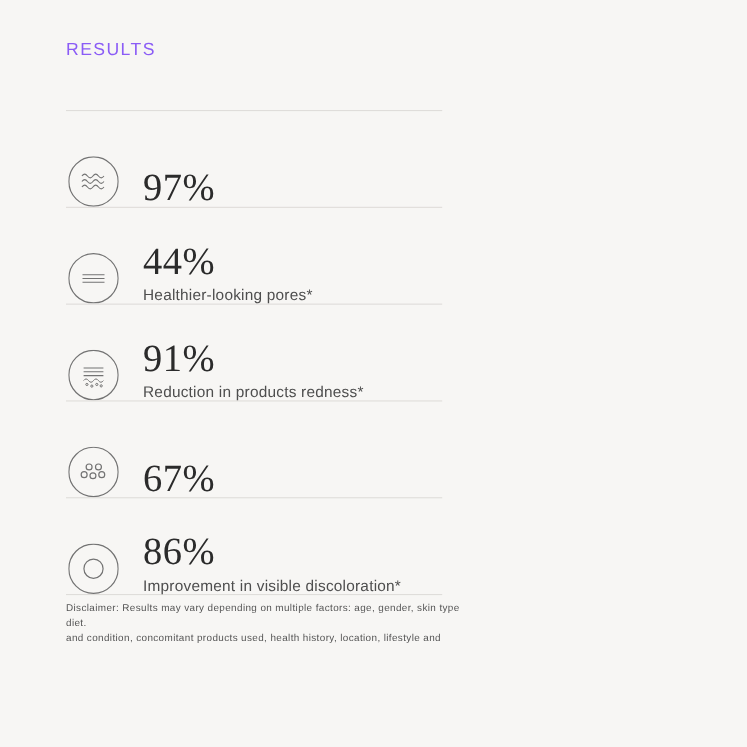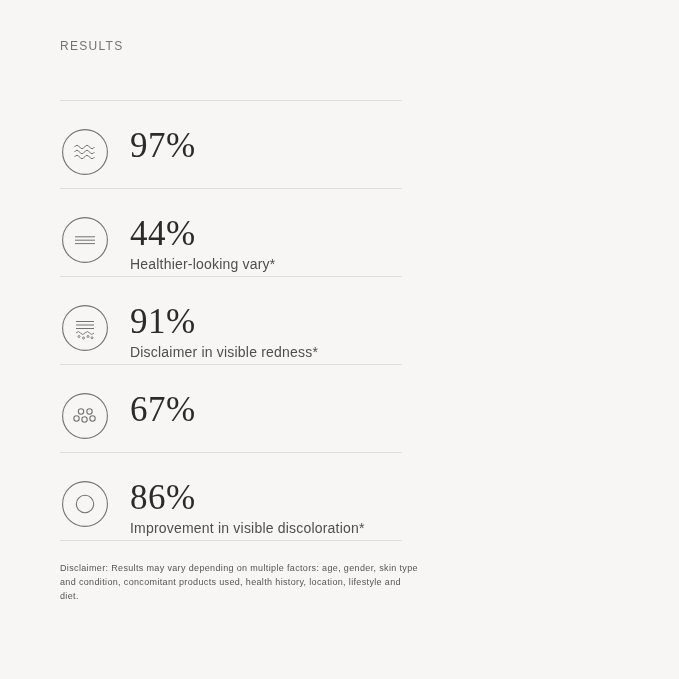--- a/index.html
+++ b/index.html
@@ -12,52 +12,52 @@
   }
   html,body{margin:0;padding:0;}
   body{
     width:679px;height:679px;position:relative;overflow:hidden;
     background:var(--bg);
     font-family:"Liberation Sans", sans-serif;
   }
   .content{position:absolute;left:60px;top:0;width:342px;}
   .title{
     margin-top:38px;
-    font-size:12px;line-height:16px;
+    font-size:16px;line-height:16px;
     letter-spacing:1.3px;
-    color:#737373;
+    color:#8b5cf6;
     font-weight:400;
   }
   #rows{margin-top:46px;}
   .row{
     border-top:1px solid var(--divider);
     height:88px;box-sizing:border-box;
-    padding-top:27px;
-    display:flex;align-items:flex-start;
+    padding-top:13px;
+    display:flex;align-items:flex-end;
   }
   .icon-wrap{
     width:46px;height:46px;flex:none;
     margin:1px 22px 0 2px;
   }
   .icon-wrap svg{display:block;}
   .percent{
     font-family:"Liberation Serif","DejaVu Serif",serif;
     font-size:35px;line-height:35px;
     color:var(--text-primary);
     letter-spacing:0.5px;
   }
   .label{
     font-size:14px;line-height:16px;
     color:var(--text-secondary);
     margin-top:5px;
     letter-spacing:0.2px;
   }
   .disclaimer-section{
     border-top:1px solid var(--divider);
-    padding-top:20px;
+    padding-top:4px;
   }
   .disclaimer-line{
     font-size:9px;line-height:14px;
     color:var(--disclaimer);
     letter-spacing:0.35px;
     white-space:nowrap;
   }
 </style>
 </head>
 <body>
@@ -81,39 +81,39 @@
 
   <div class="row">
     <span class="icon-wrap">
           <svg width="46" height="46" viewBox="0 0 46 46">
             <circle cx="23" cy="23" r="22.4" fill="none" stroke="#737373" stroke-width="1.1"></circle>
             <path d="M13 19.8 h20 M13 23.2 h20 M13 26.6 h20" fill="none" stroke="#737373" stroke-width="1"></path>
           </svg>
         </span>
     <div class="row-text">
       <div class="percent">44%</div>
-      <div class="label">Healthier-looking vary*</div>
+      <div class="label">Healthier-looking pores*</div>
     </div>
   </div>
 
   <div class="row">
     <span class="icon-wrap">
           <svg width="46" height="46" viewBox="0 0 46 46">
             <circle cx="23" cy="23" r="22.4" fill="none" stroke="#737373" stroke-width="1.1"></circle>
             <path d="M14 16.5 h18 M14 20 h18 M14 23.5 h18" fill="none" stroke="#737373" stroke-width="1"></path>
             <path d="M14 28 q2.25 -3 4.5 0 t4.5 0 t4.5 0 t4.5 0" fill="none" stroke="#737373" stroke-width="0.9"></path>
             <circle cx="17" cy="31.5" r="1" fill="none" stroke="#737373" stroke-width="0.9"></circle>
             <circle cx="21.5" cy="33" r="1" fill="none" stroke="#737373" stroke-width="0.9"></circle>
             <circle cx="26" cy="31.5" r="1" fill="none" stroke="#737373" stroke-width="0.9"></circle>
             <circle cx="30" cy="32.8" r="1" fill="none" stroke="#737373" stroke-width="0.9"></circle>
           </svg>
         </span>
     <div class="row-text">
       <div class="percent">91%</div>
-      <div class="label">Disclaimer in visible redness*</div>
+      <div class="label">Reduction in products redness*</div>
     </div>
   </div>
 
   <div class="row">
     <span class="icon-wrap">
           <svg width="46" height="46" viewBox="0 0 46 46">
             <circle cx="23" cy="23" r="22.4" fill="none" stroke="#737373" stroke-width="1.1"></circle>
             <circle cx="19" cy="18.5" r="2.7" fill="none" stroke="#737373" stroke-width="1.1"></circle>
             <circle cx="27.5" cy="18.5" r="2.7" fill="none" stroke="#737373" stroke-width="1.1"></circle>
             <circle cx="14.5" cy="25.5" r="2.7" fill="none" stroke="#737373" stroke-width="1.1"></circle>
@@ -135,17 +135,17 @@
         </span>
     <div class="row-text">
       <div class="percent">86%</div>
       <div class="label">Improvement in visible discoloration*</div>
     </div>
   </div>
 </div>
   <div class="disclaimer-section">
     <div id="disclaimer-lines">
         <div class="disclaimer-line">Disclaimer: Results may vary depending on multiple factors: age, gender, skin type</div>
+        <div class="disclaimer-line">diet.</div>
         <div class="disclaimer-line">and condition, concomitant products used, health history, location, lifestyle and</div>
-        <div class="disclaimer-line">diet.</div>
       </div>
   </div>
 </div>
 
 </body></html>

